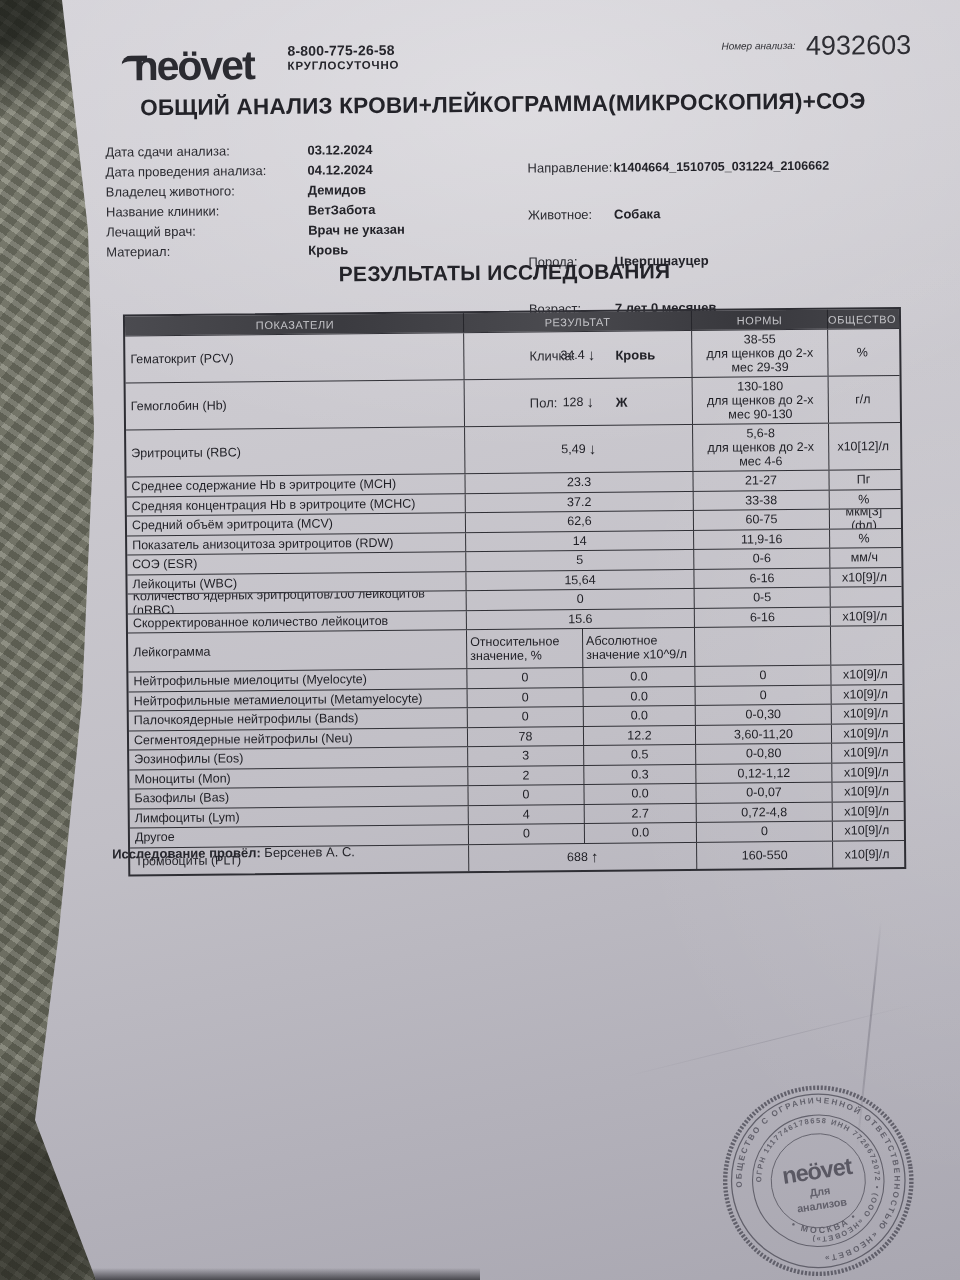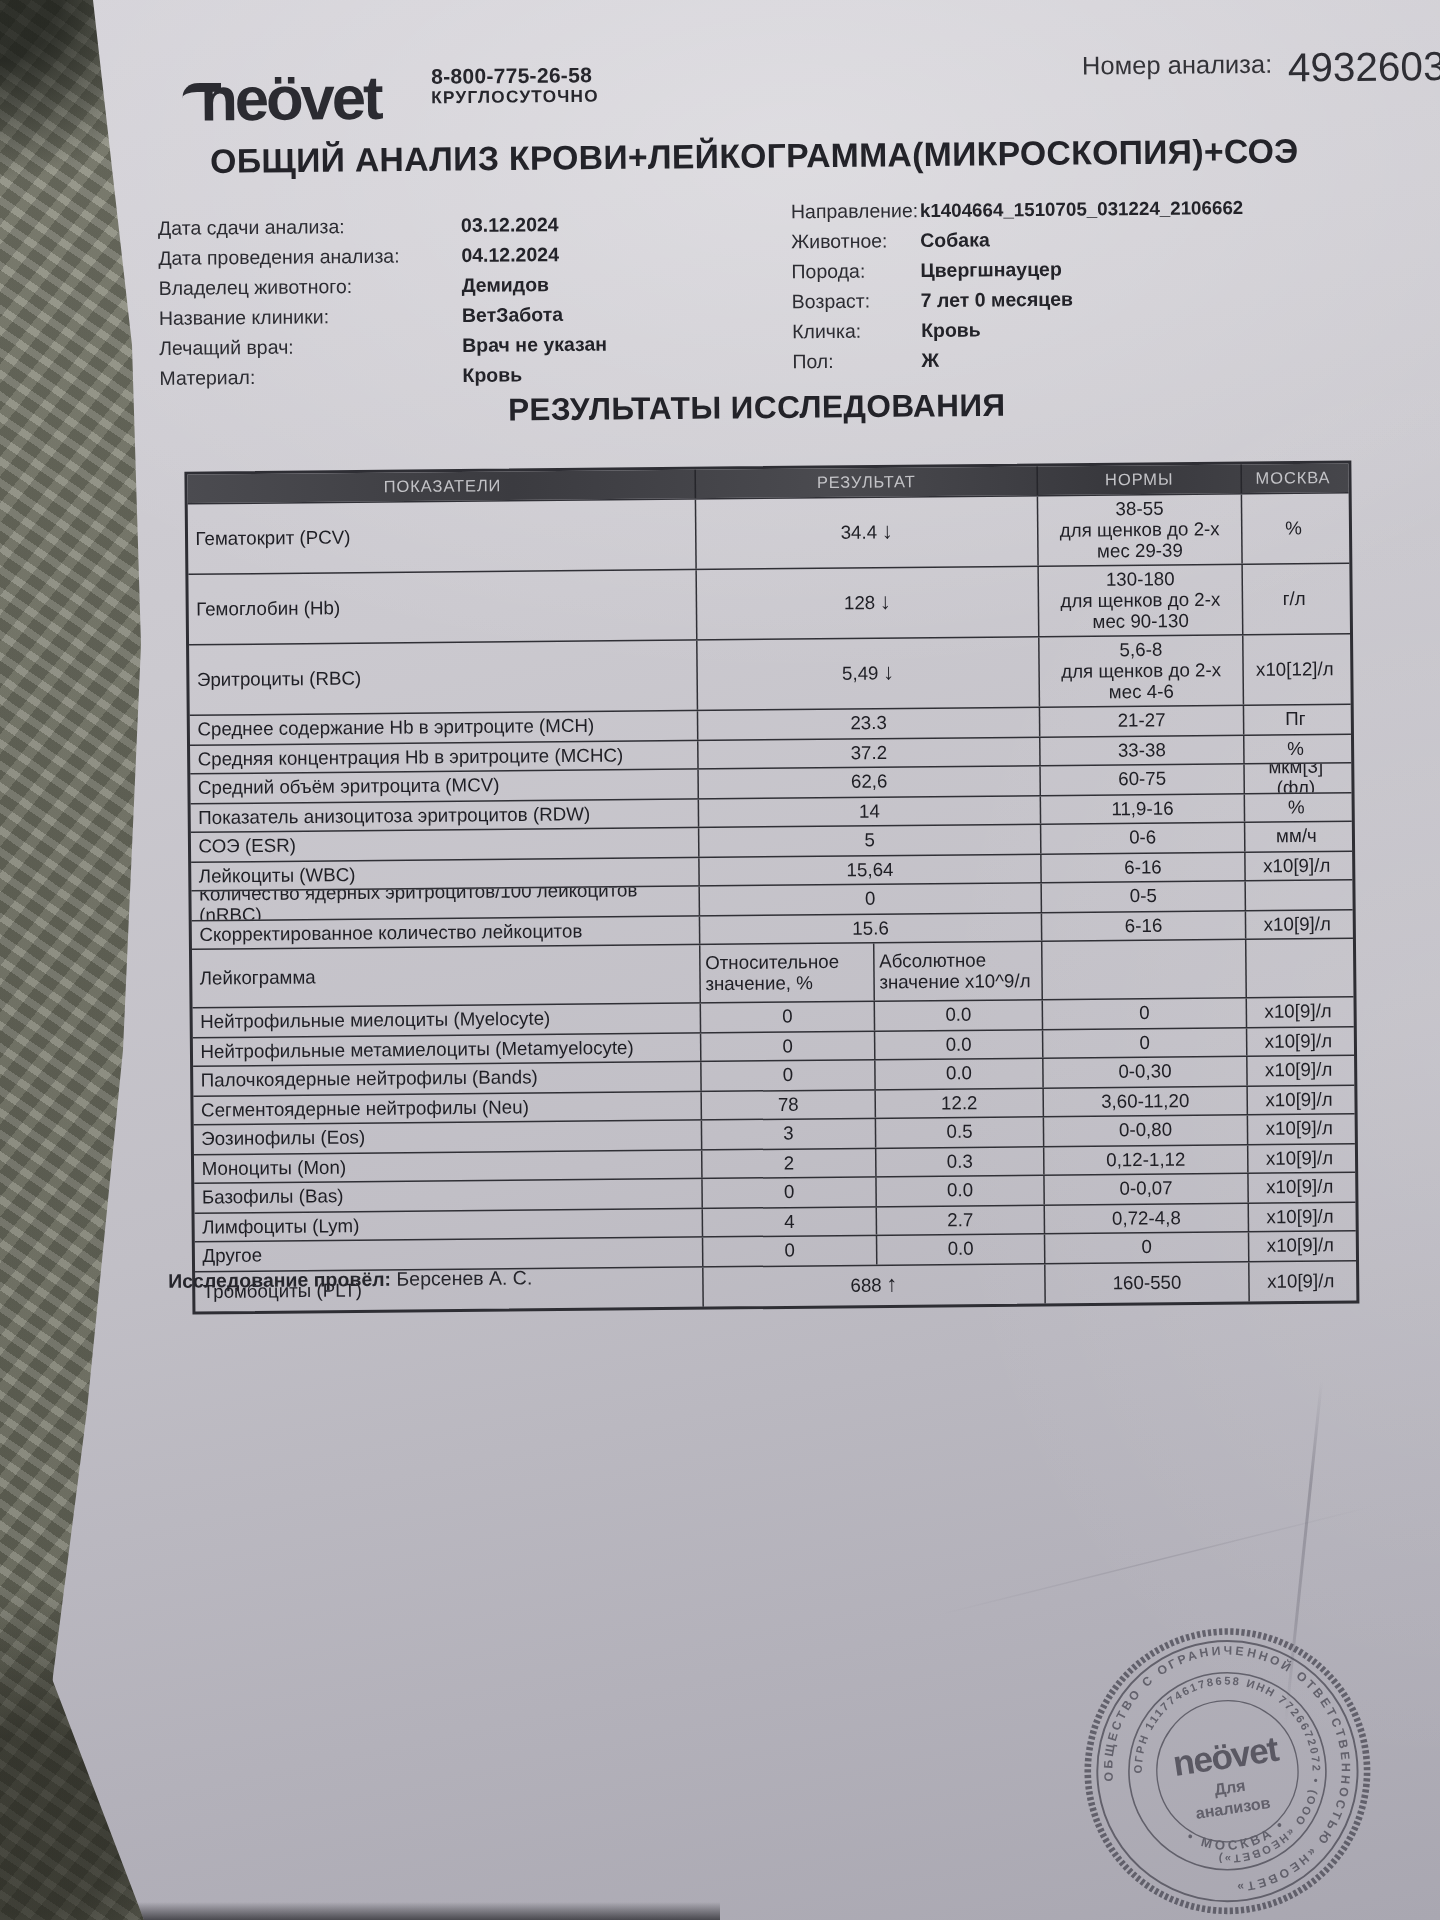--- a/index.html
+++ b/index.html
@@ -39,32 +39,32 @@
   
   .doc{position:absolute;inset:0;transform:rotate(-0.55deg);transform-origin:480px 320px;color:#26262c;}
   
   .logo{position:absolute;left:136px;top:40px;font-size:41px;font-weight:bold;letter-spacing:-2px;color:#2b2b31;}
   .logo::before{content:"";position:absolute;left:-12px;top:12px;width:26px;height:14px;
     border-top:6px solid #2b2b31;border-left:0;border-radius:10px 0 0 0;}
   .phone-block{position:absolute;left:290px;top:42px;line-height:15px;}
   .phone{font-size:14px;font-weight:bold;letter-spacing:.2px;}
   .phone-sub{font-size:11.5px;font-weight:bold;letter-spacing:.8px;}
   .num-block{position:absolute;left:724px;top:34px;white-space:nowrap;}
-  .num-label{font-size:17px;vertical-align:6px;color:#333338;}
+  .num-label{font-size:10px;vertical-align:6px;color:#333338;font-style:italic;}
   .num-value{font-size:27px;color:#2e2e34;margin-left:6px;}
   .main-title{position:absolute;left:110px;top:92px;width:790px;text-align:center;
     font-size:22.5px;font-weight:bold;letter-spacing:.2px;color:#232329;}
   
   .meta{position:absolute;font-size:13px;line-height:20px;}
   .meta-left{left:107px;top:139px;}
   .meta-right{left:529px;top:132px;}
   .meta .mrow{white-space:nowrap;}
   .meta .lab{display:inline-block;color:#2c2c32;}
   .meta-left .lab{width:202px;}
-  .meta-right .lab{width:86px;}
+  .meta-right .lab{width:86px;margin-top:27px;}
   .meta .val{font-weight:bold;color:#232329;}
   .meta-right .mrow:first-child .val{font-size:12.5px;}
   
   .section-title{position:absolute;left:110px;top:261px;width:790px;text-align:center;
     font-size:21px;font-weight:bold;color:#232329;letter-spacing:.3px;}
   .tbl{position:absolute;left:123px;top:311px;width:774px;border:2.5px solid #2e2e34;font-size:12.5px;color:#1f1f25;}
   .row{display:grid;grid-template-columns:338px 228px 136px 69px;border-top:1.5px solid #303036;}
   .row:first-child{border-top:none;}
   .row.split{grid-template-columns:338px 116px 112px 136px 69px;}
   .cell{display:flex;align-items:center;justify-content:center;text-align:center;
@@ -124,21 +124,21 @@
       <div class="mrow"><span class="lab">Пол:</span><span class="val">Ж</span></div>
     </div>
 
     <div class="section-title">РЕЗУЛЬТАТЫ ИССЛЕДОВАНИЯ</div>
 
     <div class="tbl">
       <div class="row hdr">
         <div class="cell" style="justify-content:center;text-align:center;">ПОКАЗАТЕЛИ</div>
         <div class="cell">РЕЗУЛЬТАТ</div>
         <div class="cell">НОРМЫ</div>
-        <div class="cell">МОСКВА</div>
+        <div class="cell">ОБЩЕСТВО</div>
       </div>
 
       <div class="row r-tall">
         <div class="cell">Гематокрит (PCV)</div>
         <div class="cell">
             <span>34.4</span>
             <span class="arrow">↓</span>
           </div>
         <div class="cell">
             <div class="normlines">

